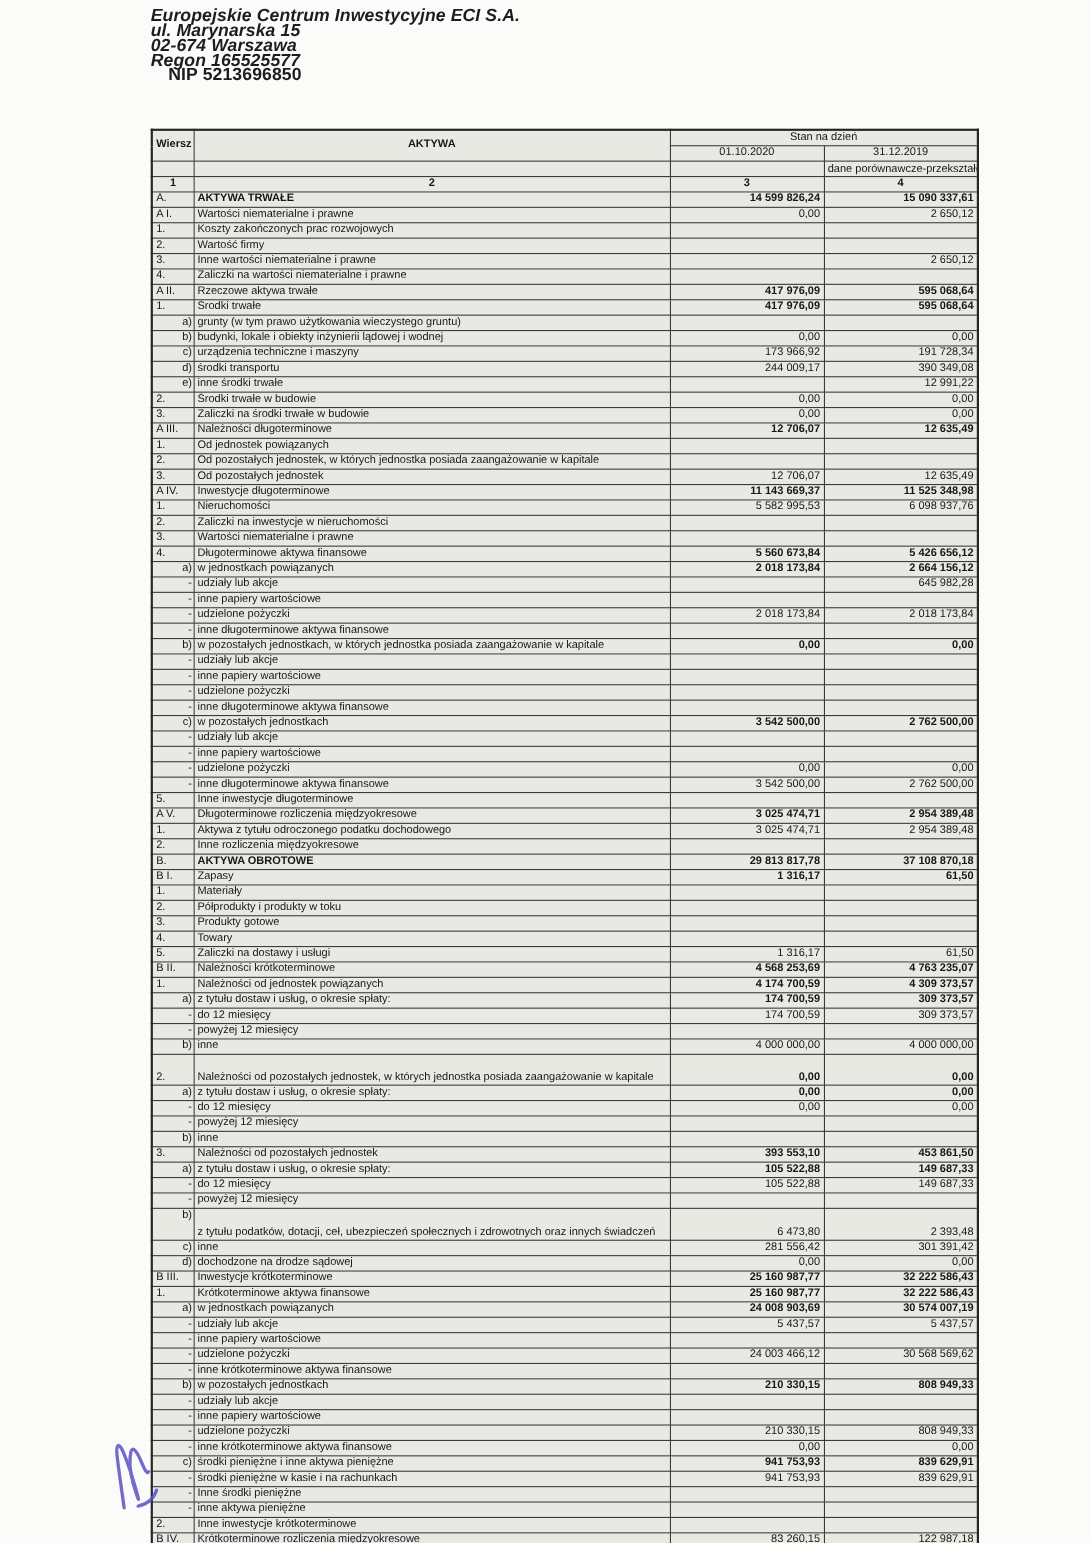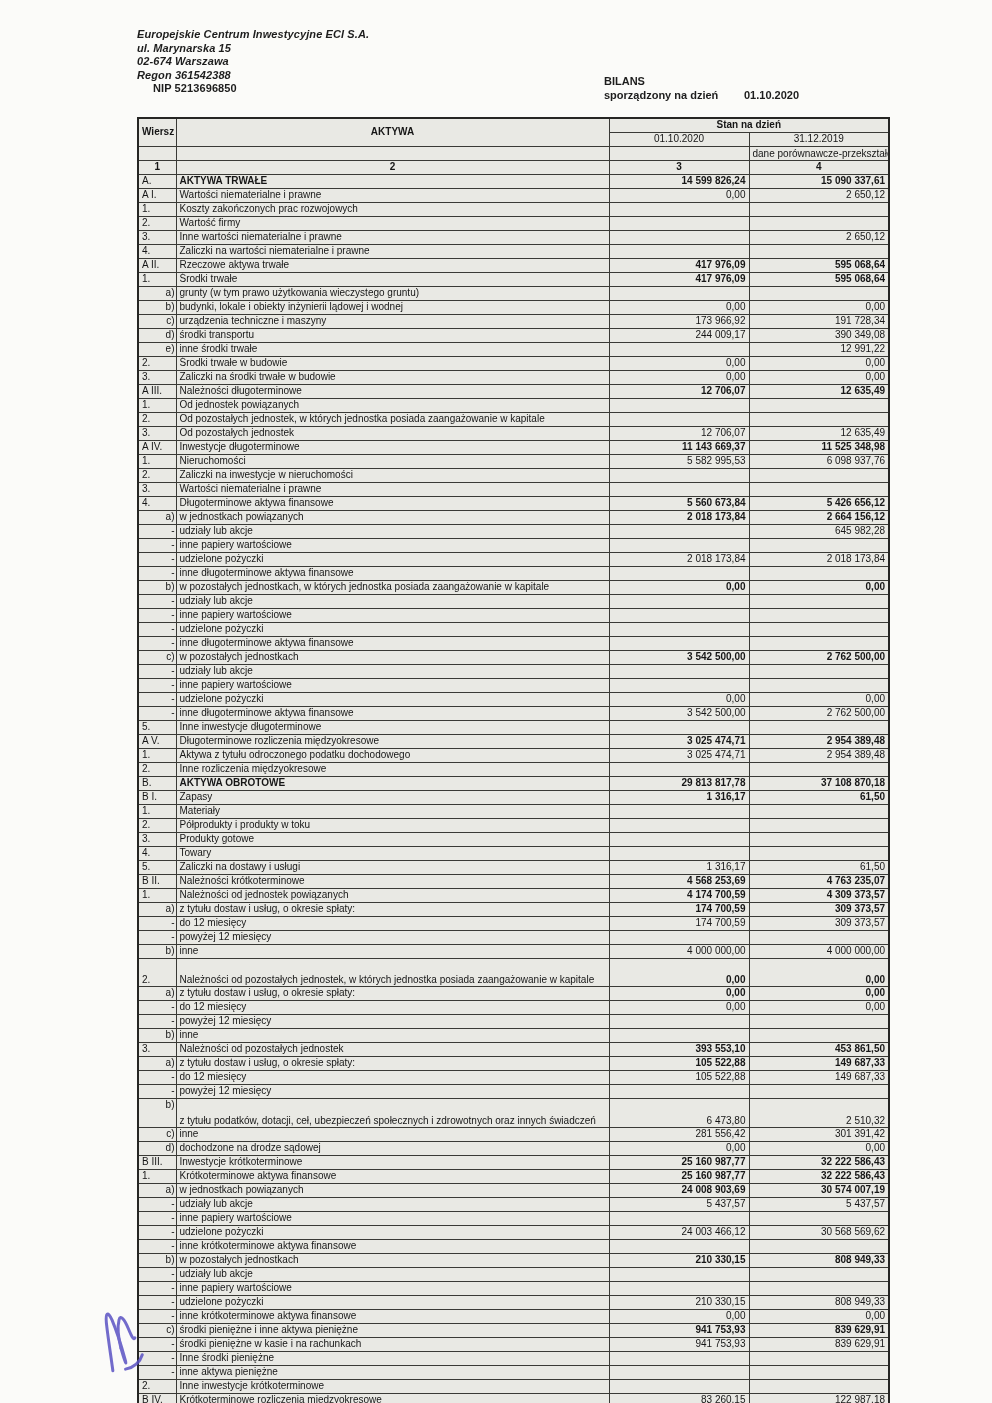--- a/index.html
+++ b/index.html
@@ -7,22 +7,22 @@
     width:992px;height:1403px;position:relative;
     background:#fbfbf9;
     font-family:"Liberation Sans", sans-serif;
     color:#161616;
     overflow:hidden;
   }
   .page{position:absolute;inset:0;}
 
   
   .company{
-    position:absolute;left:137px;top:28px;
-    font-size:11px;font-weight:bold;font-style:italic;
+    position:absolute;left:137px;top:8px;
+    font-size:16px;font-weight:bold;font-style:italic;
     line-height:13.5px;color:#1d1d1d;letter-spacing:.1px;
   }
   .company .nip{font-style:normal;margin-left:16px;}
 
   
   .doctitle{
     position:absolute;left:604px;top:74px;
     font-size:11px;font-weight:bold;color:#1d1d1d;line-height:14px;
   }
   .doctitle .row2{position:relative;display:block;width:300px;}
@@ -37,21 +37,21 @@
   }
   table.bilans th, table.bilans td{
     border:1px solid #3a3a36;
     background:#e9e9e4;
     padding:0 3px;height:13px;
     overflow:hidden;white-space:nowrap;
     color:#161616;vertical-align:middle;
   }
   thead th{font-weight:bold;text-align:center;}
   .h-wiersz,.h-aktywa{vertical-align:top;padding-top:1px;background:#e2e2dd;}
-  .h-stan{font-weight:bold;vertical-align:bottom;height:24px;background:#e2e2dd;}
+  .h-stan{font-weight:normal;vertical-align:bottom;height:24px;background:#e2e2dd;}
   .h-date{font-weight:normal;height:15px;background:#e2e2dd;}
   .h-blank{height:26px;background:#e2e2dd;}
   .h-comp{font-weight:normal;height:26px;white-space:normal;line-height:12px;
           text-align:center;vertical-align:middle;background:#e2e2dd;padding:0 14px;}
   .h-num{height:13px;background:#e2e2dd;}
 
   td.c-w{padding-left:2px;}
   td.c-w.w-right{text-align:right;padding-right:1px;}
   td.c-l{padding-left:3px;}
   td.c-v{text-align:right;padding-right:4px;}
@@ -67,31 +67,24 @@
 </style>
 </head>
 <body>
 
 <div class="page">
 
   <div class="company">
     <div>Europejskie Centrum Inwestycyjne ECI S.A.</div>
     <div>ul. Marynarska 15</div>
     <div>02-674 Warszawa</div>
-    <div>Regon 361542388</div>
+    <div>Regon 165525577</div>
     <div class="nip">NIP 5213696850</div>
   </div>
 
-  <div class="doctitle">
-    <span>BILANS</span>
-    <span class="row2">
-      <span>sporządzony na dzień</span>
-      <span class="date">01.10.2020</span>
-    </span>
-  </div>
 
   <table class="bilans">
     <colgroup>
       <col style="width:38px">
         <col style="width:433px">
         <col style="width:140px">
         <col style="width:140px">
     </colgroup>
     <thead>
       <tr>
@@ -504,21 +497,21 @@
         <tr>
           <td class="c-w w-right">-</td>
           <td class="c-l">powyżej 12 miesięcy</td>
           <td class="c-v"></td>
           <td class="c-v"></td>
         </tr>
         <tr class="tall tb">
           <td class="c-w w-right">b)</td>
           <td class="c-l">z tytułu podatków, dotacji, ceł, ubezpieczeń społecznych i zdrowotnych oraz innych świadczeń</td>
           <td class="c-v">6 473,80</td>
-          <td class="c-v">2 510,32</td>
+          <td class="c-v">2 393,48</td>
         </tr>
         <tr>
           <td class="c-w w-right">c)</td>
           <td class="c-l">inne</td>
           <td class="c-v">281 556,42</td>
           <td class="c-v">301 391,42</td>
         </tr>
         <tr>
           <td class="c-w w-right">d)</td>
           <td class="c-l">dochodzone na drodze sądowej</td>

